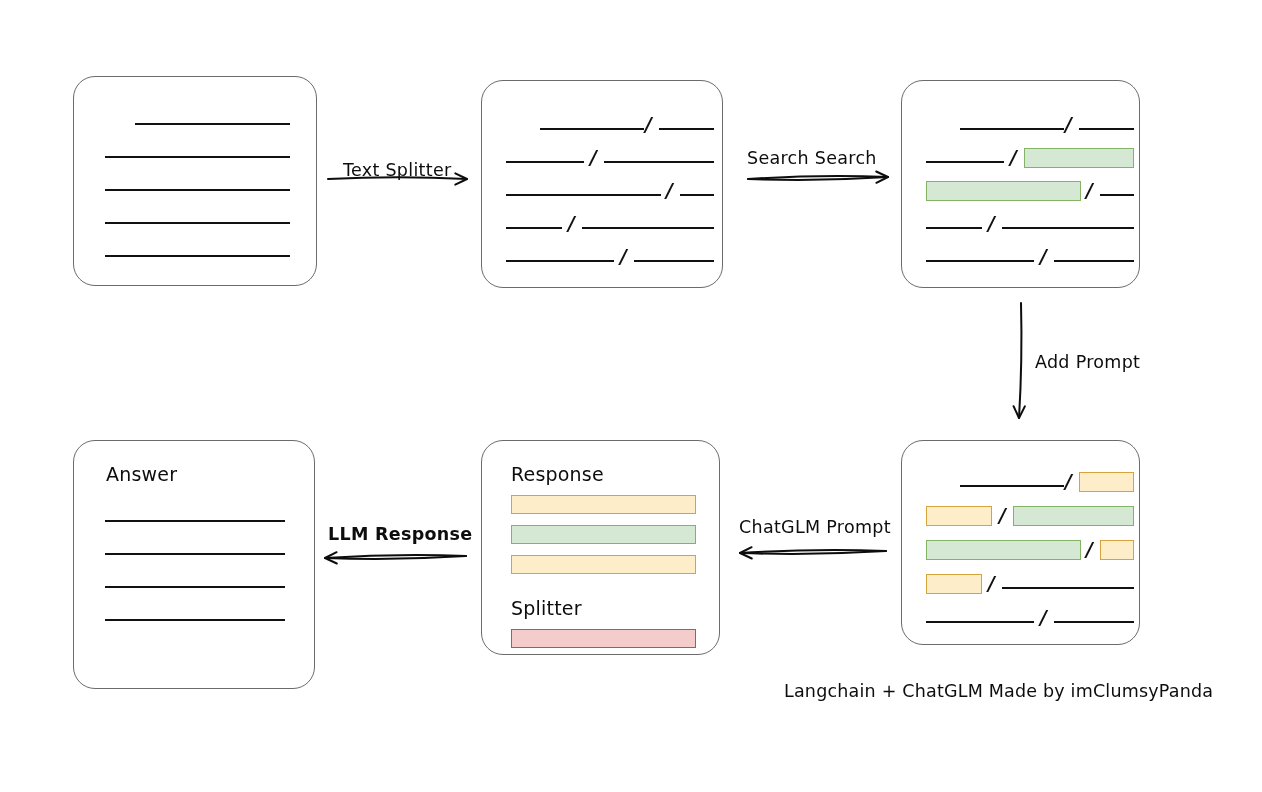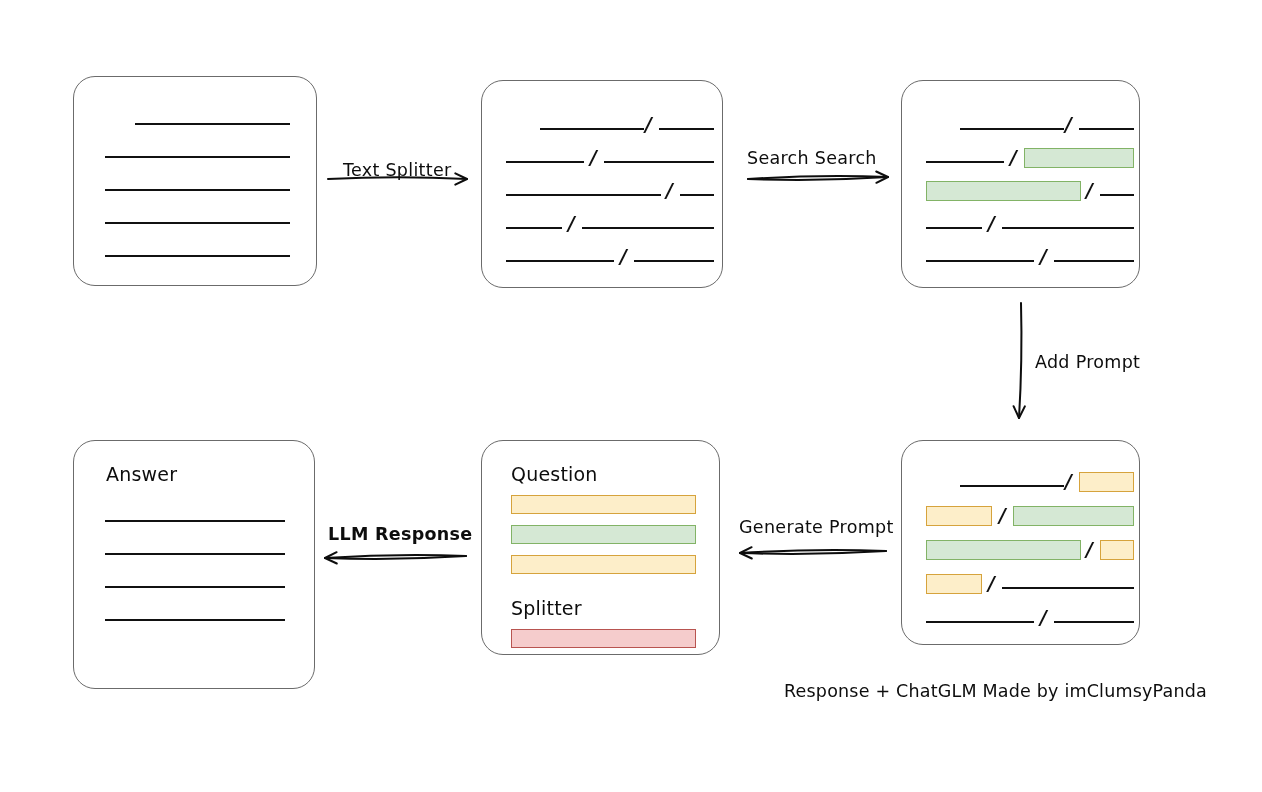--- a/index.html
+++ b/index.html
@@ -150,21 +150,21 @@
       <div class="slash" style="left: 184px; top: 108px;">/</div>
       <div class="hl hl-yellow" style="left: 198px; top: 109px; width: 34px; height: 20px;"></div>
       <div class="hl hl-yellow" style="left: 24px; top: 143px; width: 56px; height: 20px;"></div>
       <div class="slash" style="left: 86px; top: 142px;">/</div>
       <div class="doc-line" style="left: 100px; top: 146px; width: 132px;"></div>
       <div class="doc-line" style="left: 24px; top: 180px; width: 108px;"></div>
       <div class="slash" style="left: 138px; top: 176px;">/</div>
       <div class="doc-line" style="left: 152px; top: 180px; width: 80px;"></div>
     </div>
     <div class="node-box" style="left: 481px; top: 440px; width: 239px; height: 215px;">
-      <div class="node-label" style="left: 29px; top: 22px;">Question</div>
+      <div class="node-label" style="left: 29px; top: 22px;">Response</div>
       <div class="bar hl-yellow" style="left: 29px; top: 54px; width: 185px; height: 19px;"></div>
       <div class="bar hl-green" style="left: 29px; top: 84px; width: 185px; height: 19px;"></div>
       <div class="bar hl-yellow" style="left: 29px; top: 114px; width: 185px; height: 19px;"></div>
       <div class="node-label" style="left: 29px; top: 156px;">Splitter</div>
       <div class="bar hl-red" style="left: 29px; top: 188px; width: 185px; height: 19px;"></div>
     </div>
     <div class="node-box" style="left: 73px; top: 440px; width: 242px; height: 249px;">
       <div class="node-label" style="left: 32px; top: 22px; position: absolute;">Answer</div>
       <div class="doc-line" style="left: 31px; top: 79px; width: 180px;"></div>
       <div class="doc-line" style="left: 31px; top: 112px; width: 180px;"></div>
@@ -185,22 +185,22 @@
     <svg width="50" height="163" viewBox="0 0 50 163" class="edge" style="left: 995px; top: 279px;">
       <path d="M 26 24 Q 27.5 81.5 24 139"></path>
       <polyline points="18.549851558166388,127.19763235778606 24,139 29.857245571464254,127.39428268845211"></polyline>
     </svg>
     <div class="edge-label" style="left: 1035px; top: 352px;">Add Prompt</div>
     <svg width="194" height="50" viewBox="0 0 194 50" class="edge" style="left: 716px; top: 527px;">
       <path d="M 170 24 Q 97 21.5 24 26"></path>
       <path d="M 170 24 Q 97 28.5 24 26"></path>
       <polyline points="35.627261823909336,20.185639976896802 24,26 35.782166521794,31.49368292247712"></polyline>
     </svg>
-    <div class="edge-label" style="left: 739px; top: 517px;">Generate Prompt</div>
+    <div class="edge-label" style="left: 739px; top: 517px;">ChatGLM Prompt</div>
     <svg width="189" height="50" viewBox="0 0 189 50" class="edge" style="left: 301px; top: 532px;">
       <path d="M 165 24 Q 94.5 21.5 24 26"></path>
       <path d="M 165 24 Q 94.5 28.5 24 26"></path>
       <polyline points="35.624436577256375,20.179993620162946 24,26 35.78483326348268,31.487959999117347"></polyline>
     </svg>
     <div class="edge-label" style="left: 328px; top: 524px; font-weight: bold;">LLM Response</div>
   </div>
 
-<div class="footer-note" style="left:784px; top:681px;">Response + ChatGLM Made by imClumsyPanda</div>
+<div class="footer-note" style="left:784px; top:681px;">Langchain + ChatGLM Made by imClumsyPanda</div>
 
 </body></html>

